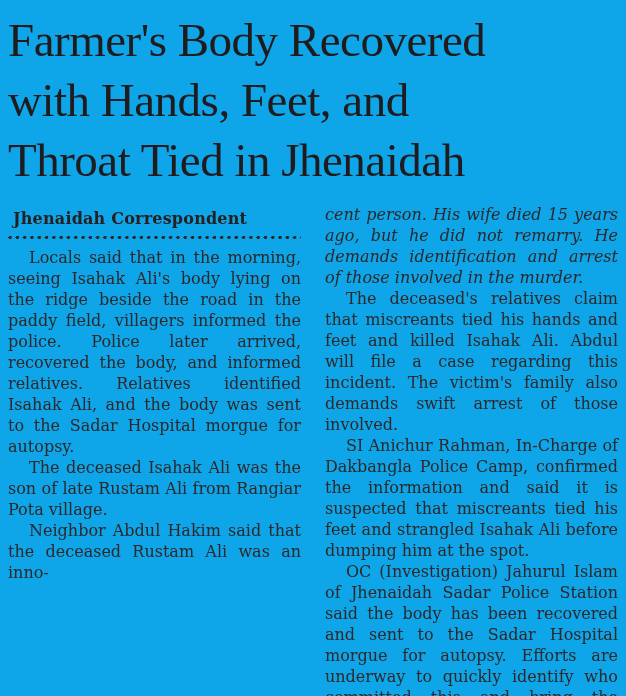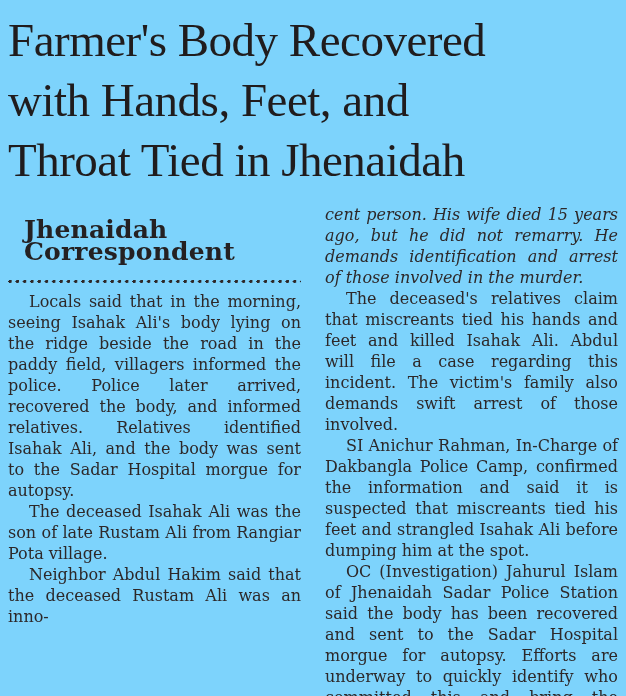--- a/index.html
+++ b/index.html
@@ -5,21 +5,21 @@
   html, body {
     margin: 0;
     padding: 0;
     background: #ffffff;
   }
   .page {
     position: relative;
     width: 626px;
     height: 696px;
     box-sizing: border-box;
-    background: #7dd3fc;
+    background: #0ea5e9;
     padding: 10px 8px 0 8px;
     overflow: hidden;
     font-family: "DejaVu Serif", serif;
     color: #2d2829;
   }
   .headline {
     font-family: "Liberation Serif", serif;
     font-weight: 400;
     font-size: 47px;
     line-height: 60px;
@@ -32,25 +32,25 @@
     display: flex;
     gap: 24px;
     align-items: flex-start;
   }
   .col {
     flex: 1 1 0;
     min-width: 0;
   }
   .byline {
     font-weight: 700;
-    font-size: 25px;
+    font-size: 16px;
     line-height: 22px;
     color: #252122;
     letter-spacing: 0.2px;
-    margin: 16px;
+    margin: 5px;
   }
   .byline-divider {
     height: 5px;
     margin: 1px 0 7px 0;
     background-image: radial-gradient(circle at 2px 2.4px, #2d2829 1.55px, rgba(0,0,0,0) 1.75px);
     background-size: 7.3px 5px;
     background-repeat: repeat-x;
   }
   .para {
     margin: 0;

